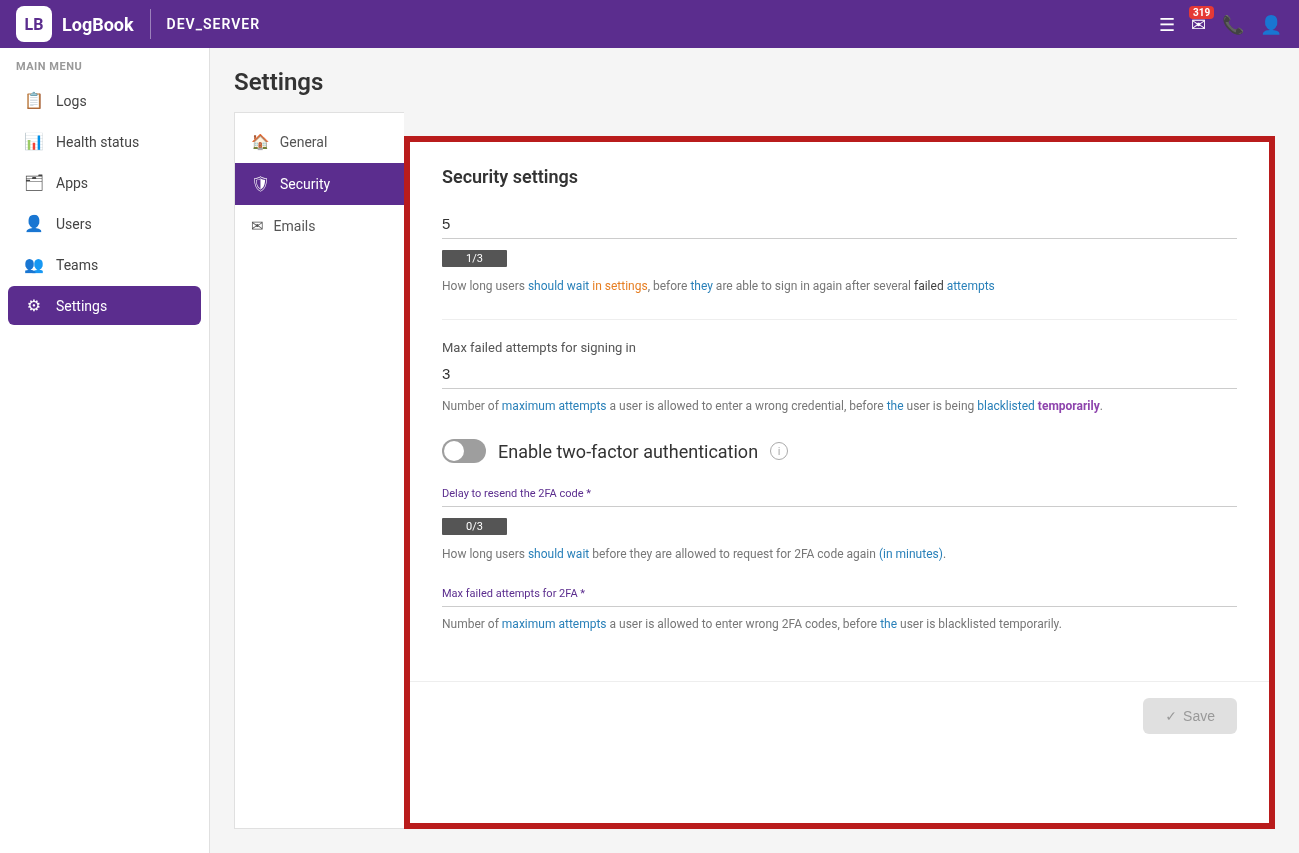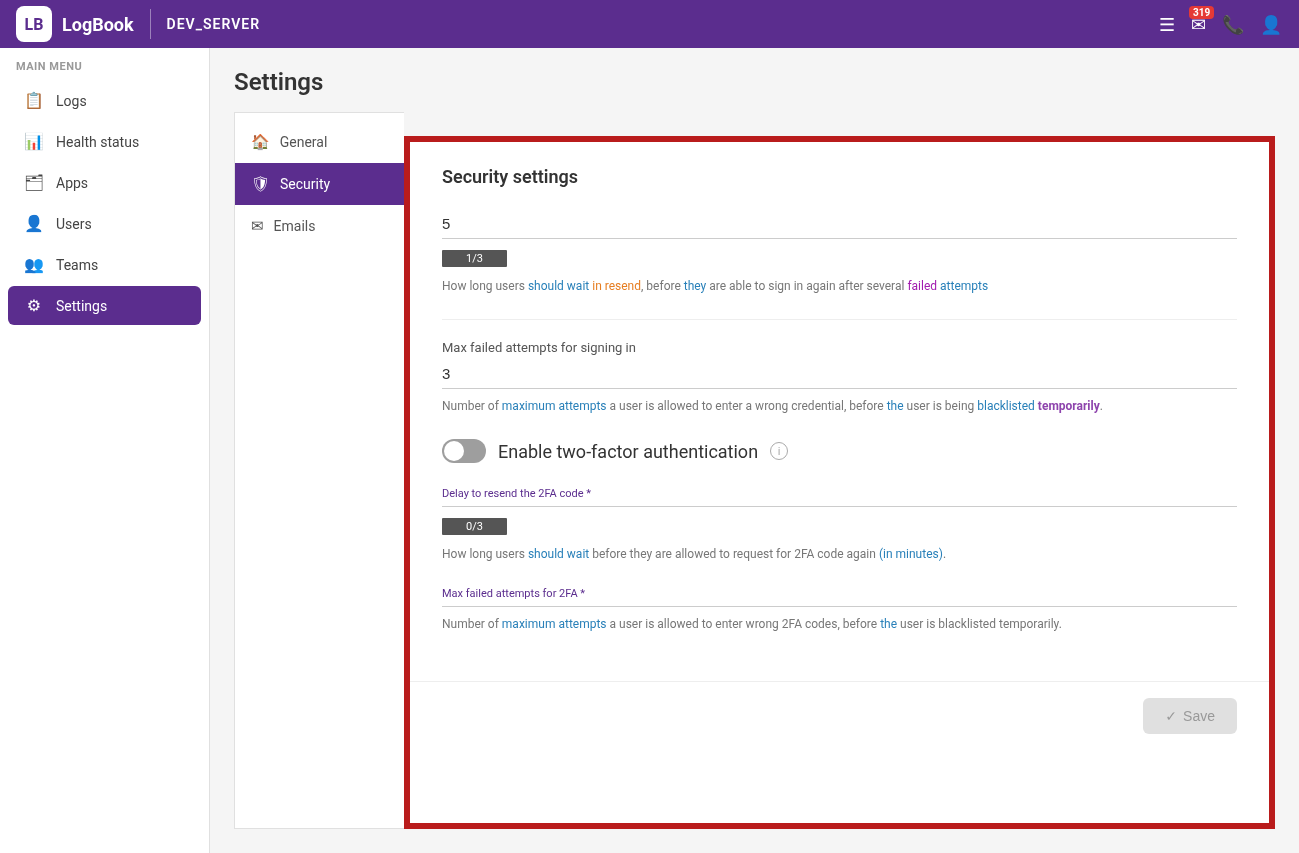--- a/index.html
+++ b/index.html
@@ -232,21 +232,21 @@
       color: #e67e22;
     }
     .hint-text span.blue {
       color: #2980b9;
     }
     .hint-text span.purple {
       color: #8e44ad;
       font-weight: bold;
     }
     .hint-text span.red {
-      color: #a21caf;
+      color: #404040;
     }
 
     .divider-line {
       border: none;
       border-top: 1px solid #eee;
       margin: 20px 0;
     }
 
     
     .toggle-row {
@@ -400,21 +400,21 @@
       <div class="settings-content">
         <div class="settings-panel">
           <div class="settings-panel-title">Security settings</div>
 
           <div class="form-group">
             <input class="form-input" type="text" value="5" style="">
             <div style="margin-top:8px;">
               <span class="badge-count">1/3</span>
             </div>
             <div class="hint-text">
-              How long users <span class="blue">should wait</span> <span class="highlight">in resend</span>, before <span class="blue">they</span> are able to sign in again after several <span class="red">failed</span> <span class="blue">attempts</span>
+              How long users <span class="blue">should wait</span> <span class="highlight">in settings</span>, before <span class="blue">they</span> are able to sign in again after several <span class="red">failed</span> <span class="blue">attempts</span>
             </div>
           </div>
 
           <hr class="divider-line">
 
           <div class="form-group">
             <label class="form-label">Max failed attempts for signing in</label>
             <input class="form-input" type="text" value="3" style="">
             <div class="hint-text" style="margin-top:8px;">
               Number of <span class="blue">maximum</span> <span class="blue">attempts</span> a user is allowed to enter a wrong credential, before <span class="blue">the</span> user is being <span class="blue">blacklisted</span> <span class="purple">temporarily</span>.

